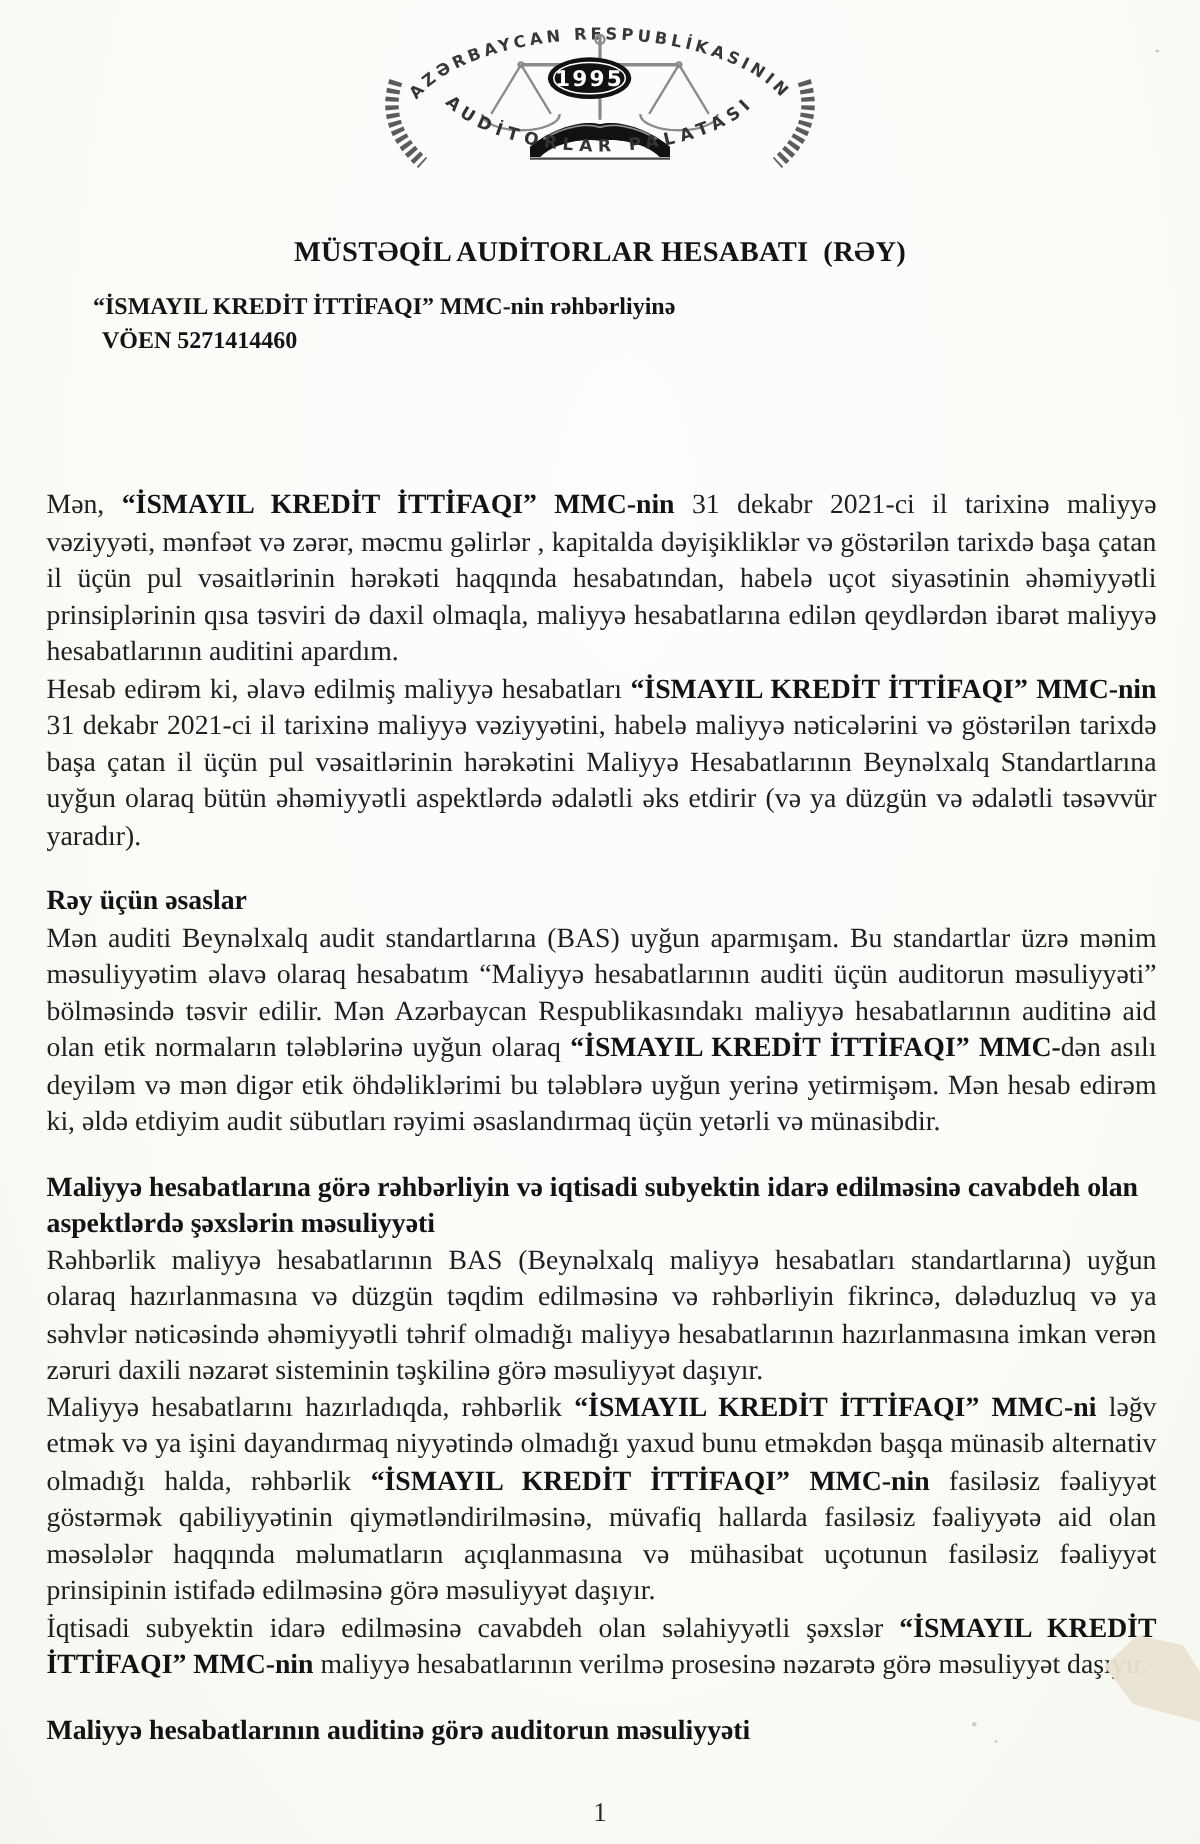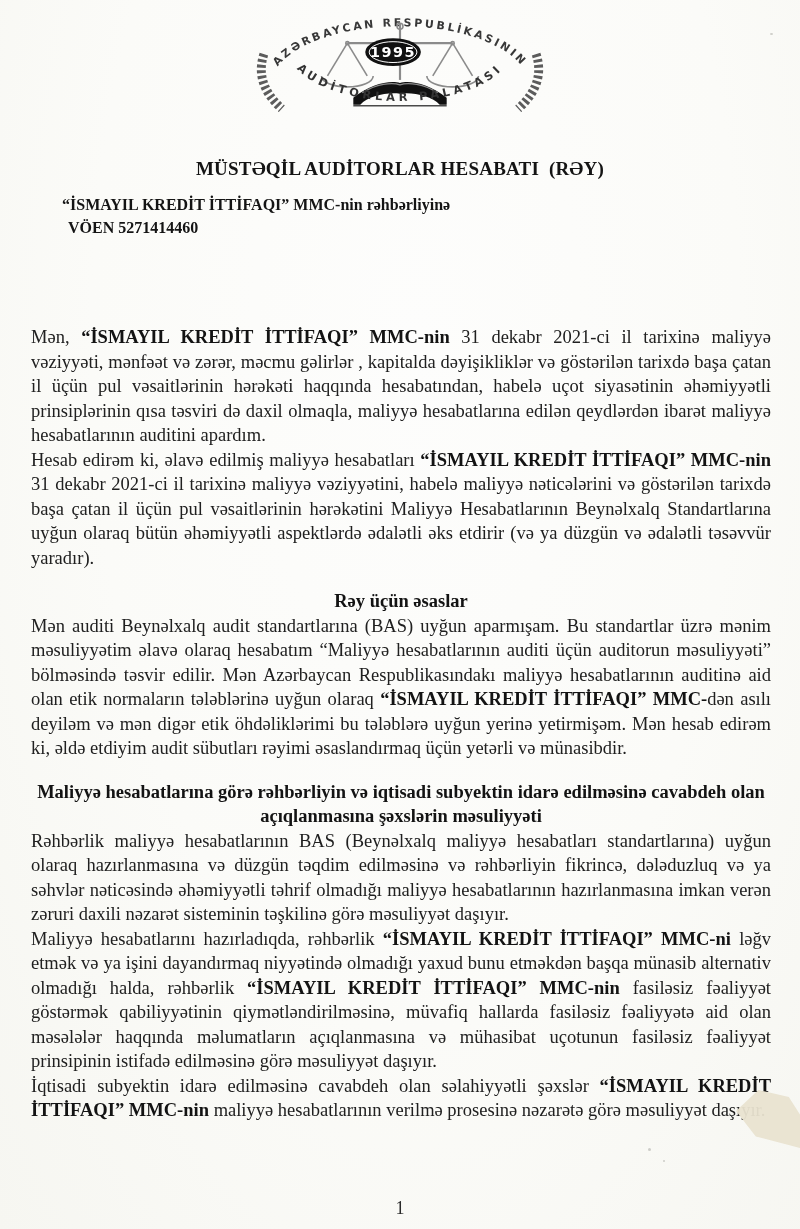--- a/index.html
+++ b/index.html
@@ -48,21 +48,21 @@
     font-size: 18.5px; line-height: 24.5px;
     text-align: justify;
     color: #202020;
     margin-top: 42px;
   }
   .body-text .para { margin: 0; }
   .body-text .heading {
     margin: 19px 0 0 0;
     font-weight: bold;
     color: #131313;
-    text-align: center;
+    text-align: left;
   }
   .bold { font-weight: bold; color: #131313; }
   
   .page-number {
     position: absolute; bottom: 10px; left: 0; width: 100%;
     text-align: center; font-size: 18px; color: #2a2a2a;
   }
   
   .stain {
     position: absolute; left: 736px; top: 1090px;
@@ -134,24 +134,25 @@
   <div class="addressee">
     <div>“İSMAYIL KREDİT İTTİFAQI” MMC-nin rəhbərliyinə</div>
     <div class="voen">VÖEN 5271414460</div>
   </div>
 
   <div class="body-text">
       <div class="para"><span class="">Mən,  </span><span class="bold">“İSMAYIL KREDİT İTTİFAQI” MMC-nin</span><span class=""> 31 dekabr 2021-ci il tarixinə maliyyə vəziyyəti, mənfəət və zərər, məcmu gəlirlər , kapitalda dəyişikliklər və göstərilən tarixdə başa çatan il üçün pul vəsaitlərinin hərəkəti haqqında hesabatından, habelə uçot siyasətinin əhəmiyyətli prinsiplərinin qısa təsviri də daxil olmaqla, maliyyə hesabatlarına edilən qeydlərdən ibarət maliyyə hesabatlarının auditini apardım.</span></div>
       <div class="para"><span class="">Hesab edirəm ki, əlavə edilmiş maliyyə hesabatları </span><span class="bold">“İSMAYIL KREDİT İTTİFAQI” MMC-nin</span><span class=""> 31 dekabr 2021-ci il tarixinə maliyyə vəziyyətini, habelə maliyyə nəticələrini və göstərilən tarixdə başa çatan il üçün pul vəsaitlərinin hərəkətini Maliyyə Hesabatlarının Beynəlxalq Standartlarına uyğun olaraq bütün əhəmiyyətli aspektlərdə ədalətli əks etdirir (və ya düzgün və ədalətli təsəvvür yaradır).</span></div>
       <div class="heading">Rəy üçün əsaslar</div>
       <div class="para"><span class="">Mən auditi Beynəlxalq audit standartlarına (BAS) uyğun aparmışam. Bu standartlar üzrə mənim məsuliyyətim əlavə olaraq hesabatım “Maliyyə hesabatlarının auditi üçün auditorun məsuliyyəti” bölməsində təsvir edilir. Mən Azərbaycan Respublikasındakı maliyyə hesabatlarının auditinə aid olan etik normaların tələblərinə uyğun olaraq </span><span class="bold">“İSMAYIL KREDİT İTTİFAQI” MMC-</span><span class="">dən asılı deyiləm və mən digər etik öhdəliklərimi bu tələblərə uyğun yerinə yetirmişəm. Mən hesab edirəm ki, əldə etdiyim audit sübutları rəyimi əsaslandırmaq üçün yetərli və münasibdir.</span></div>
-      <div class="heading">Maliyyə hesabatlarına görə rəhbərliyin və iqtisadi subyektin idarə edilməsinə cavabdeh olan açıqlanmasına şəxslərin məsuliyyəti</div>
+      <div class="heading">Maliyyə hesabatlarına görə rəhbərliyin və iqtisadi subyektin idarə edilməsinə cavabdeh olan aspektlərdə şəxslərin məsuliyyəti</div>
       <div class="para"><span class="">Rəhbərlik maliyyə hesabatlarının BAS (Beynəlxalq maliyyə hesabatları standartlarına) uyğun olaraq hazırlanmasına və düzgün təqdim edilməsinə və rəhbərliyin fikrincə, dələduzluq və ya səhvlər nəticəsində əhəmiyyətli təhrif olmadığı maliyyə hesabatlarının hazırlanmasına imkan verən zəruri daxili nəzarət sisteminin təşkilinə görə məsuliyyət daşıyır.</span></div>
       <div class="para"><span class="">Maliyyə hesabatlarını hazırladıqda, rəhbərlik </span><span class="bold">“İSMAYIL KREDİT İTTİFAQI” MMC-ni</span><span class=""> ləğv etmək və ya işini dayandırmaq niyyətində olmadığı yaxud bunu etməkdən başqa münasib alternativ olmadığı halda, rəhbərlik </span><span class="bold">“İSMAYIL KREDİT İTTİFAQI” MMC-nin</span><span class=""> fasiləsiz fəaliyyət göstərmək qabiliyyətinin qiymətləndirilməsinə, müvafiq hallarda fasiləsiz fəaliyyətə aid olan məsələlər haqqında məlumatların açıqlanmasına və mühasibat uçotunun fasiləsiz fəaliyyət prinsipinin istifadə edilməsinə görə məsuliyyət daşıyır.</span></div>
       <div class="para"><span class="">İqtisadi subyektin idarə edilməsinə cavabdeh olan səlahiyyətli şəxslər </span><span class="bold">“İSMAYIL KREDİT İTTİFAQI” MMC-nin</span><span class=""> maliyyə hesabatlarının verilmə prosesinə nəzarətə görə məsuliyyət daşıyır.</span></div>
+      <div class="heading">Maliyyə hesabatlarının auditinə görə auditorun məsuliyyəti</div>
     </div>
 
   <div class="page-number">1</div>
 
   <div class="stain"></div>
   <div class="speck speck-1"></div>
   <div class="speck speck-2"></div>
   <div class="speck speck-3"></div>
 </div>
 

